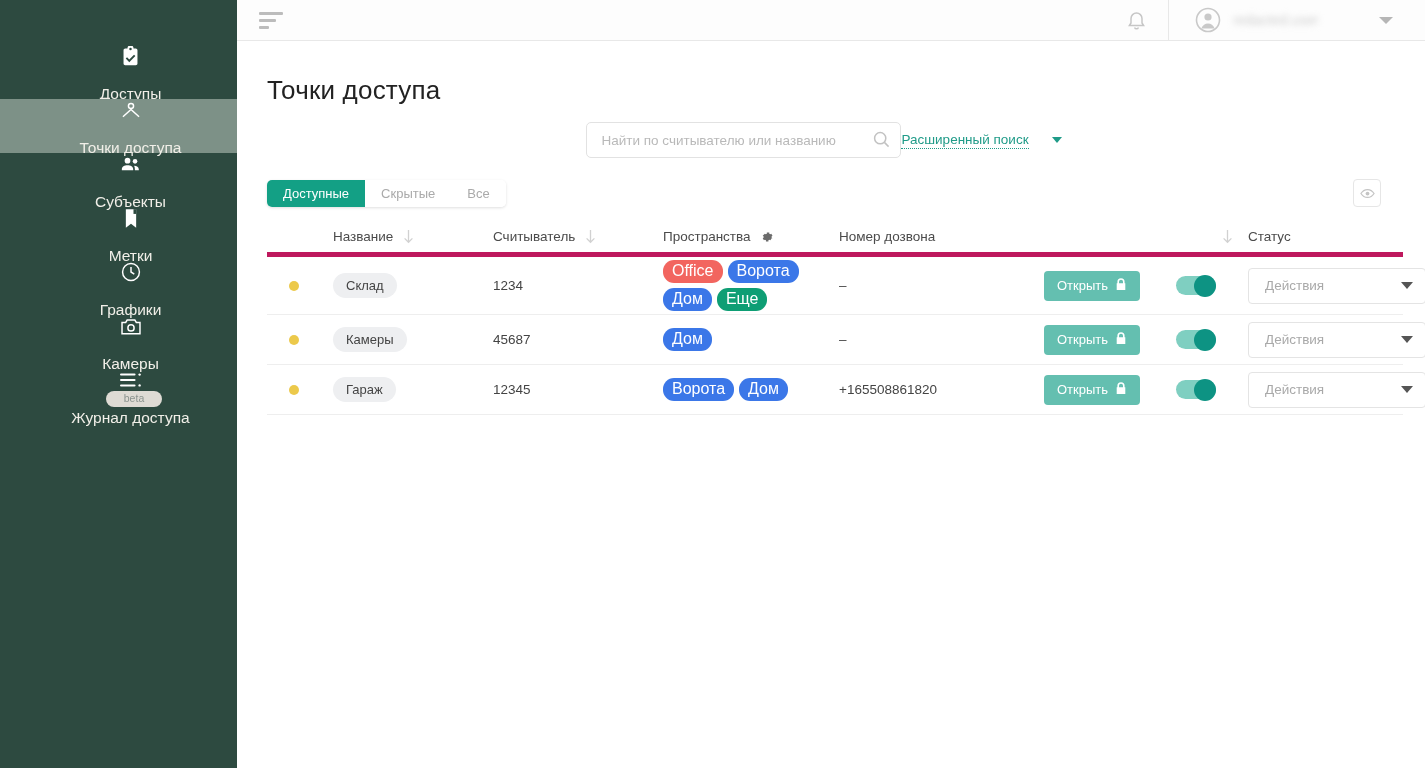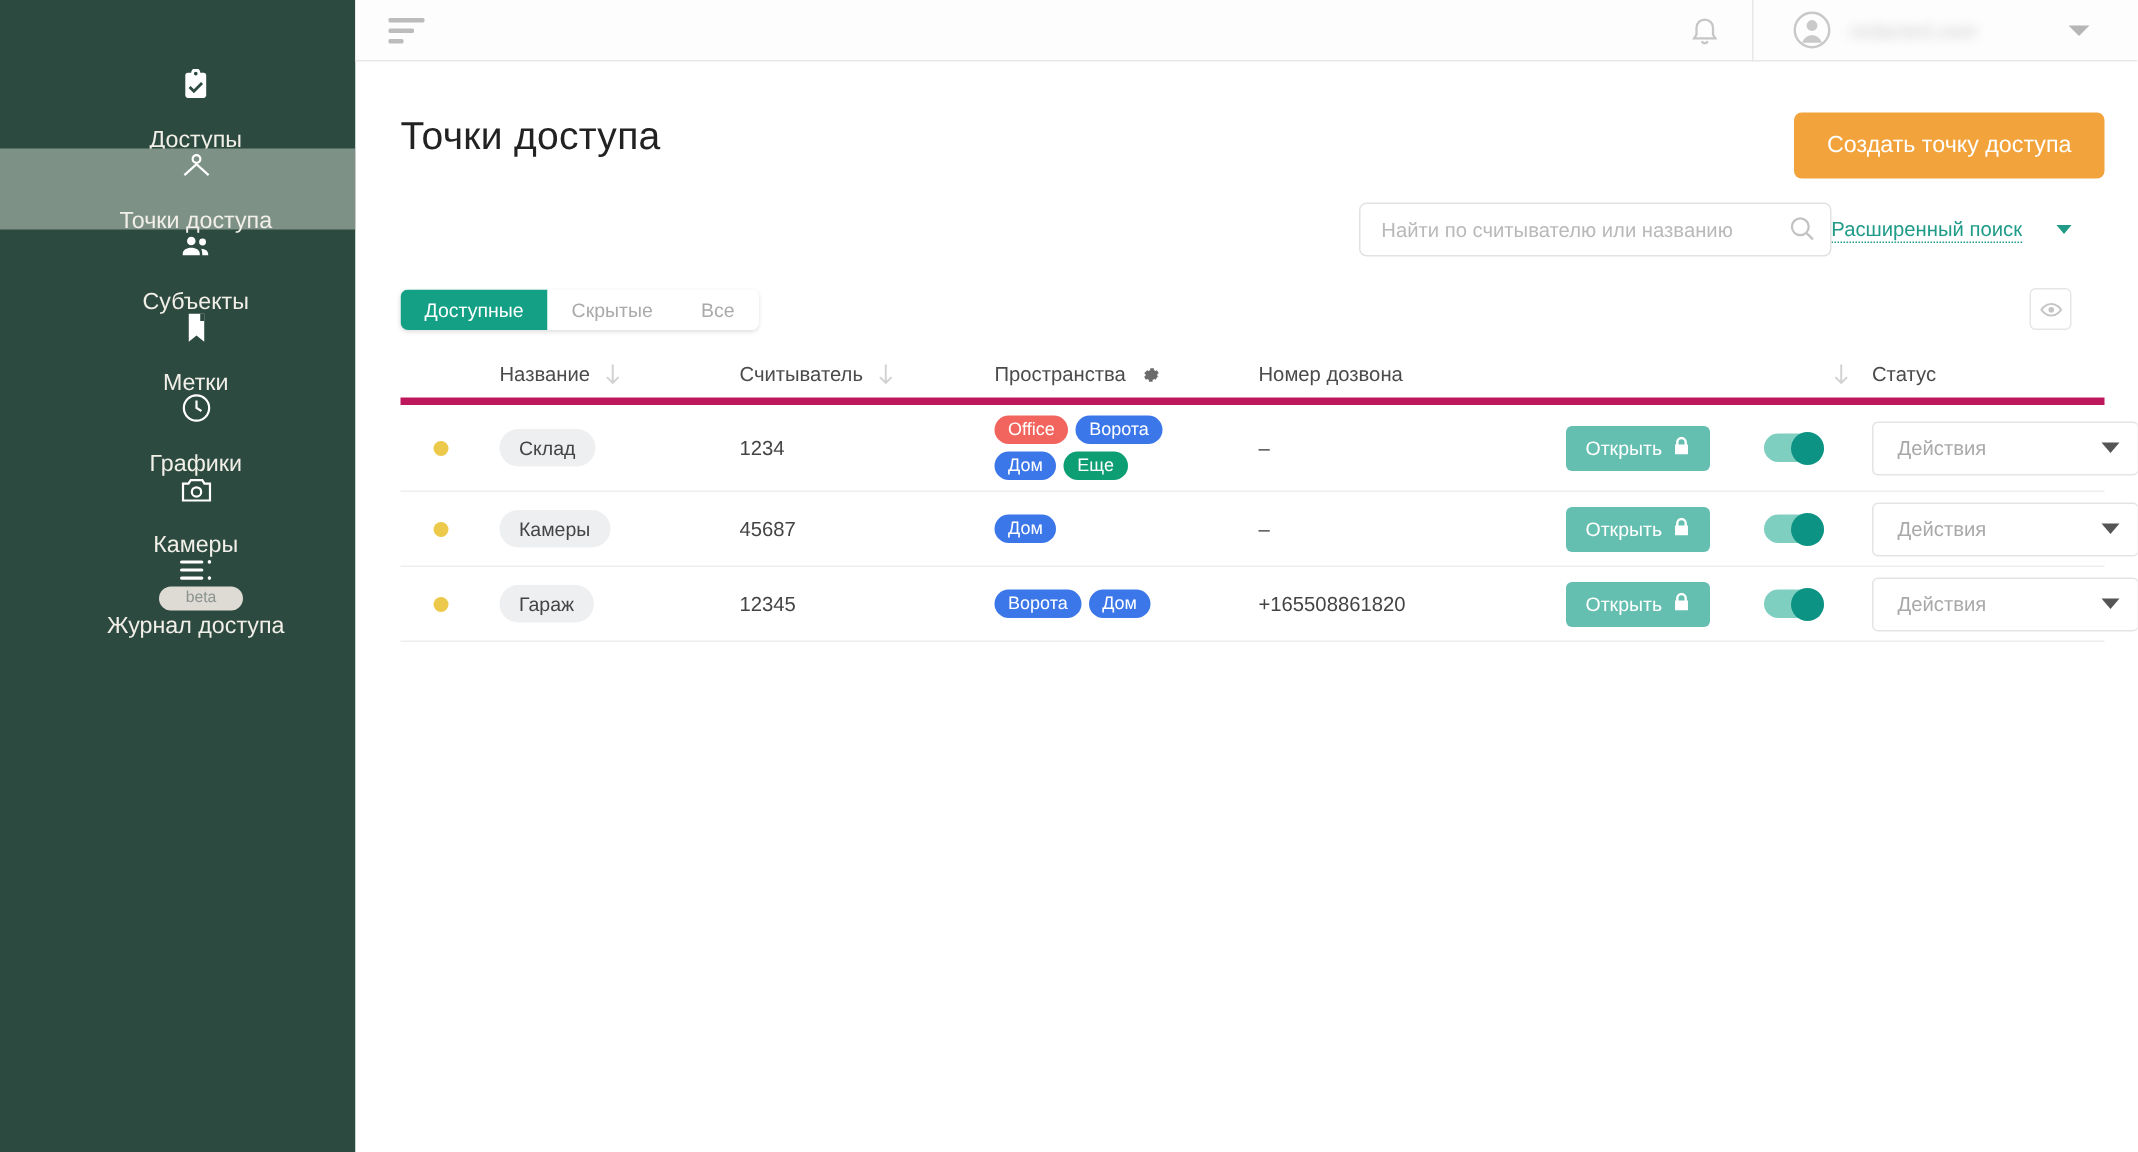--- a/index.html
+++ b/index.html
@@ -61,21 +61,21 @@
 
   
   .page { padding: 34px 22px 0 30px; position: relative; flex: 1 1 auto; }
   .page-head { display: flex; align-items: flex-start; justify-content: space-between; }
   .page-title { font-size: 26px; color: #222; font-weight: 400; letter-spacing: .2px; }
   .btn-create {
     background: #f2a33c; color: #fff; border: none; border-radius: 5px;
     font-size: 15.5px; padding: 0 22px; height: 44px; cursor: pointer;
     font-family: inherit; white-space: nowrap;
   }
-  .row2 { display: flex; align-items: center; justify-content: flex-end; margin-top: 16px; }
+  .row2 { display: flex; align-items: center; justify-content: center; margin-top: 16px; }
   .search-wrap { position: relative; width: 315px; }
   .search-input {
     width: 100%; height: 36px; border: 1px solid #e2e2e2; border-radius: 5px;
     padding: 0 38px 0 14px; font-size: 13.5px; color: #555;
     font-family: inherit; outline: none; background: #fff;
   }
   .search-input::placeholder { color: #b9b9b9; }
   .search-ico { position: absolute; right: 11px; top: 9px; pointer-events: none; }
   .adv-search {
     font-size: 13.5px; color: #1f9b88; cursor: pointer;
@@ -128,21 +128,21 @@
   .sort-arrow { opacity: .45; }
   .gear { cursor: pointer; display: inline-flex; }
 
   .dot { width: 10px; height: 10px; border-radius: 50%; background: #ecc94b; display: block; }
   .chip-name {
     display: inline-block; background: #eeeff1; color: #444;
     border-radius: 13px; padding: 5px 13px; font-size: 13px;
   }
   .tags { display: flex; flex-wrap: wrap; gap: 5px; max-width: 150px; }
   .tag {
-    color: #fff; font-size: 12px; border-radius: 11px;
+    color: #fff; font-size: 16px; border-radius: 11px;
     padding: 3px 9px 4px; line-height: 1; white-space: nowrap;
   }
   .btn-open {
     background: #64bfb0; color: #fff; border: none; border-radius: 4px;
     height: 30px; padding: 0 13px; font-size: 13px; cursor: pointer;
     display: inline-flex; align-items: center; gap: 7px; font-family: inherit;
   }
   .toggle {
     width: 40px; height: 19px; border-radius: 10px; background: #7fcfc1;
     position: relative; cursor: pointer; display: block;
@@ -261,21 +261,20 @@
         </svg>
         <span class="user-name">redacted.user</span>
         <span class="caret-dn"></span>
       </div>
     </div>
 
     <div class="page">
 
       <div class="page-head">
         <h1 class="page-title">Точки доступа</h1>
-        <button class="btn-create">Создать точку доступа</button>
       </div>
 
       <div class="row2">
         <div class="search-wrap">
           <input class="search-input" type="text" placeholder="Найти по считывателю или названию" style="">
           <span class="search-ico">
             <svg width="17" height="17" viewBox="0 0 17 17" fill="none" stroke="#c2c2c2" stroke-width="1.5">
               <circle cx="7.2" cy="7.2" r="5.6"></circle>
                 <path d="M11.4 11.4l4.2 4.2"></path>
             </svg>

